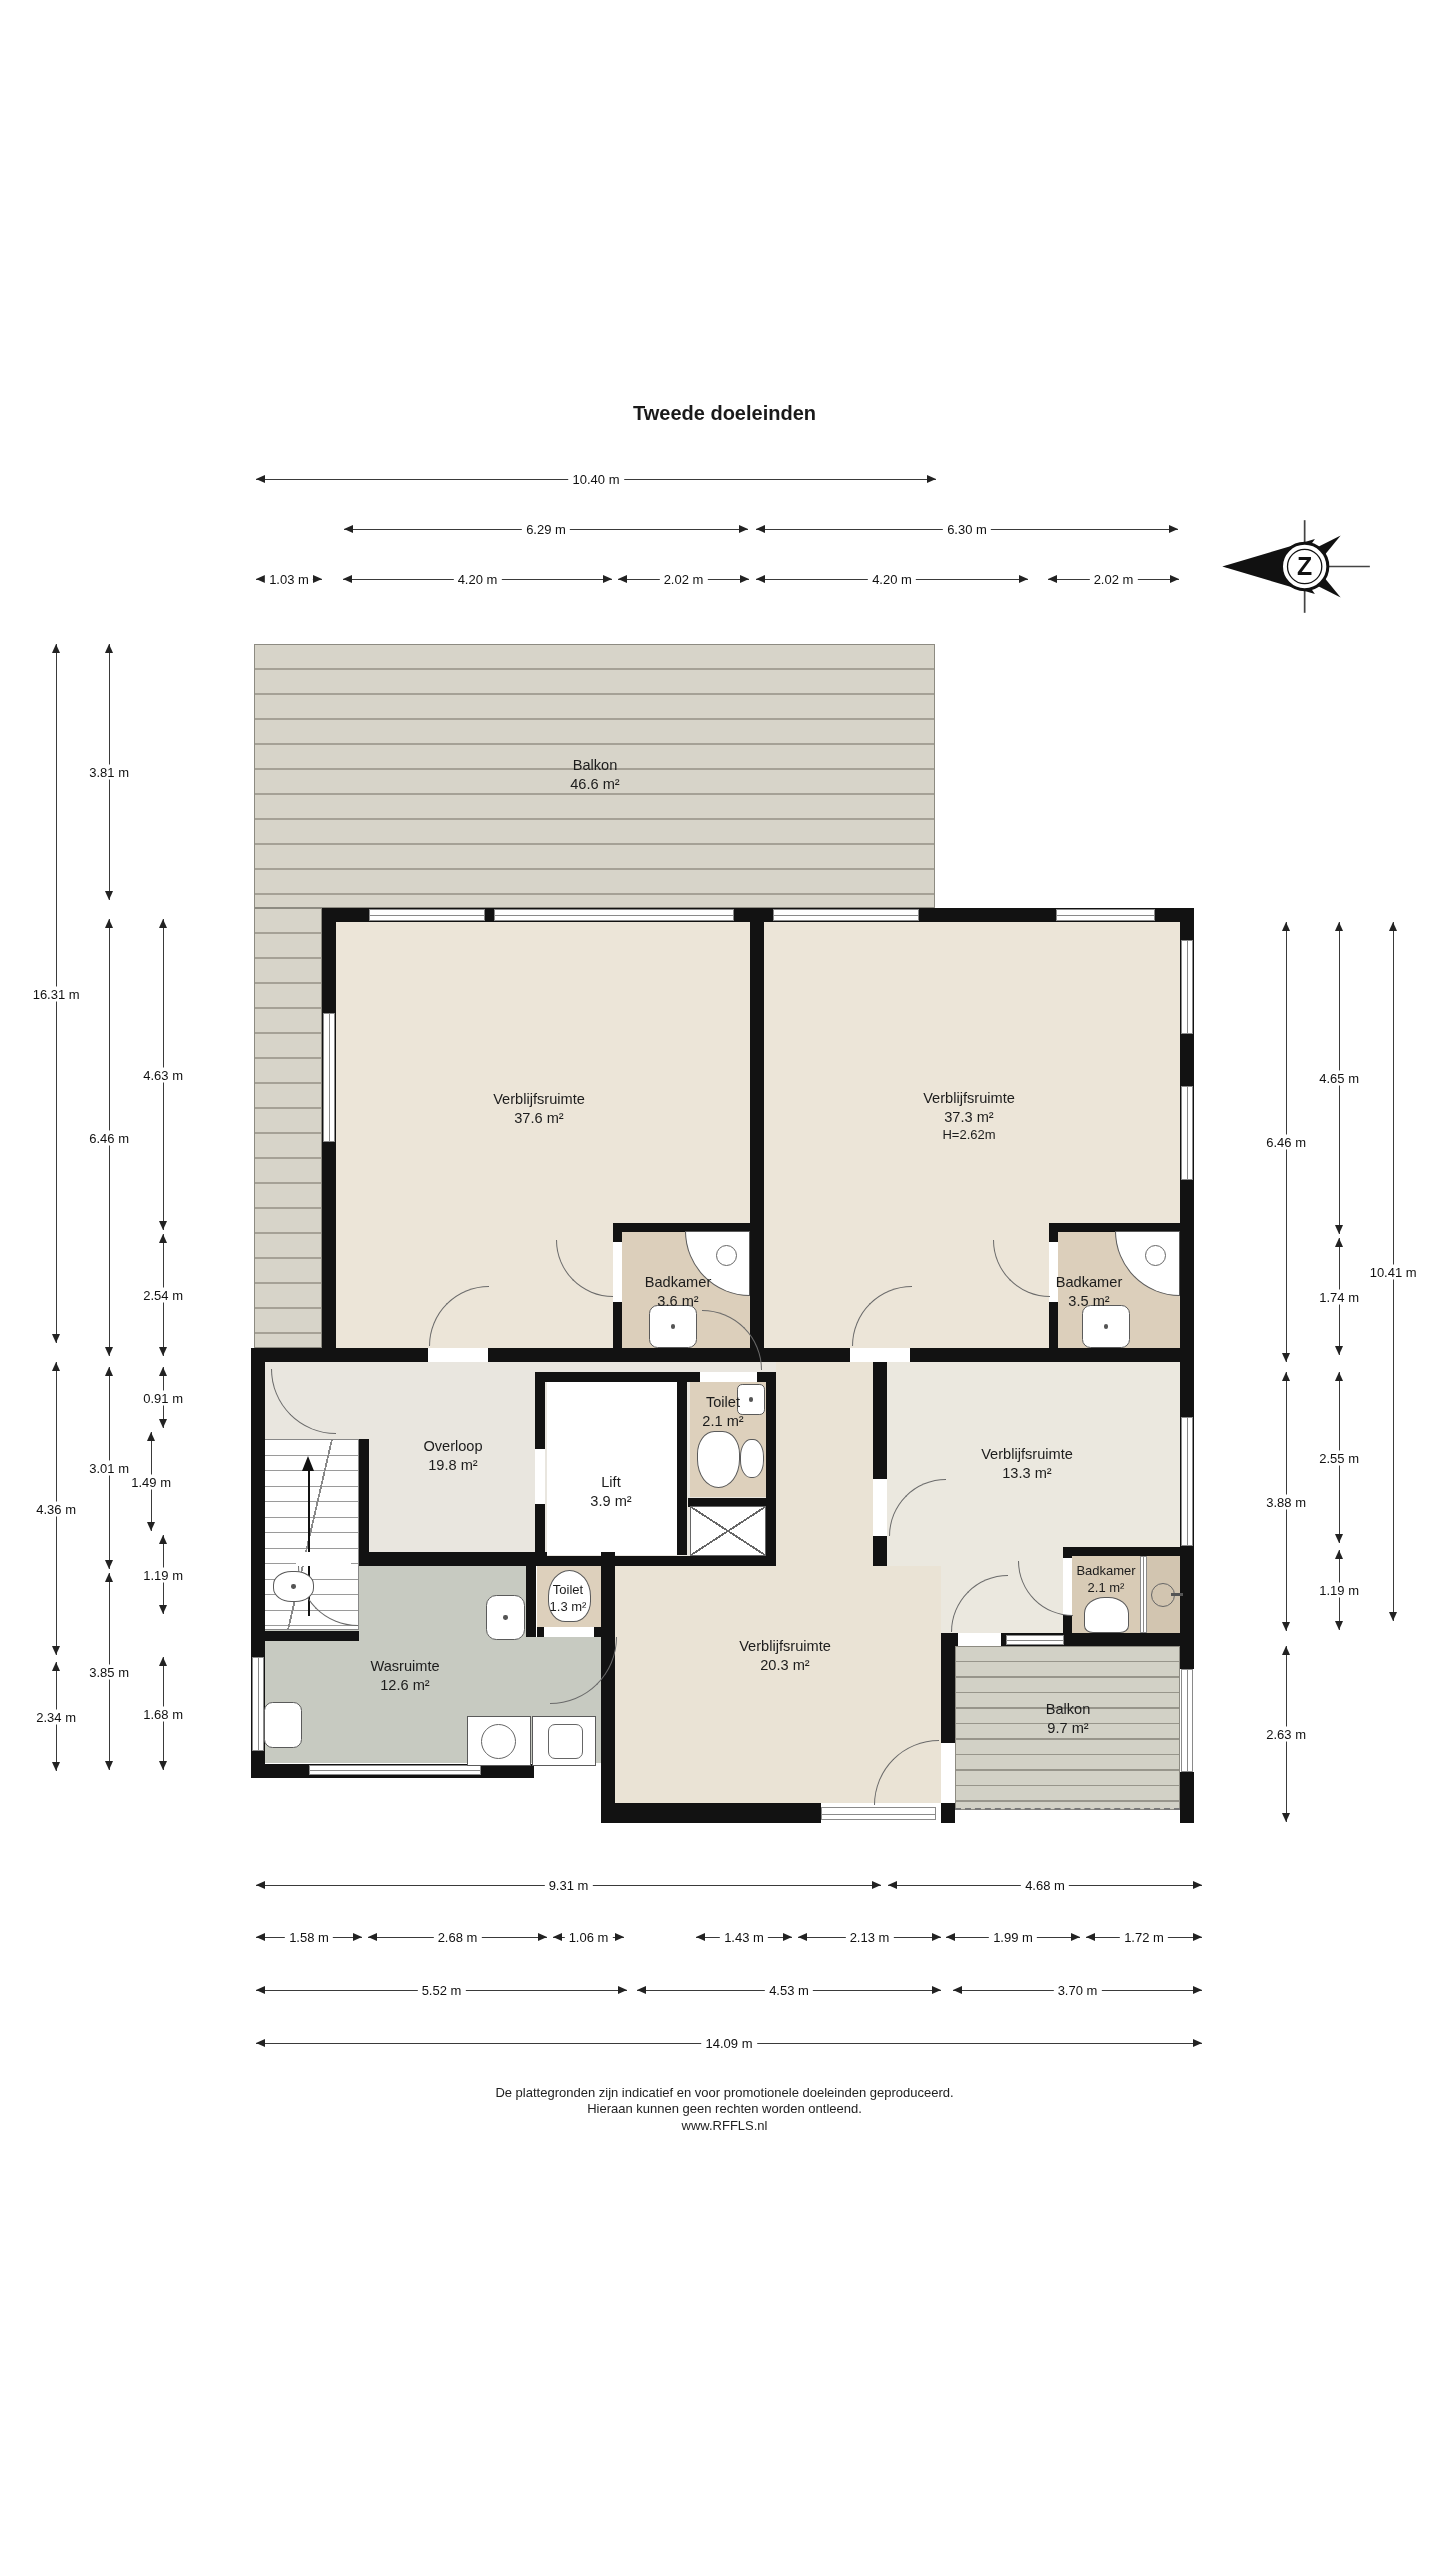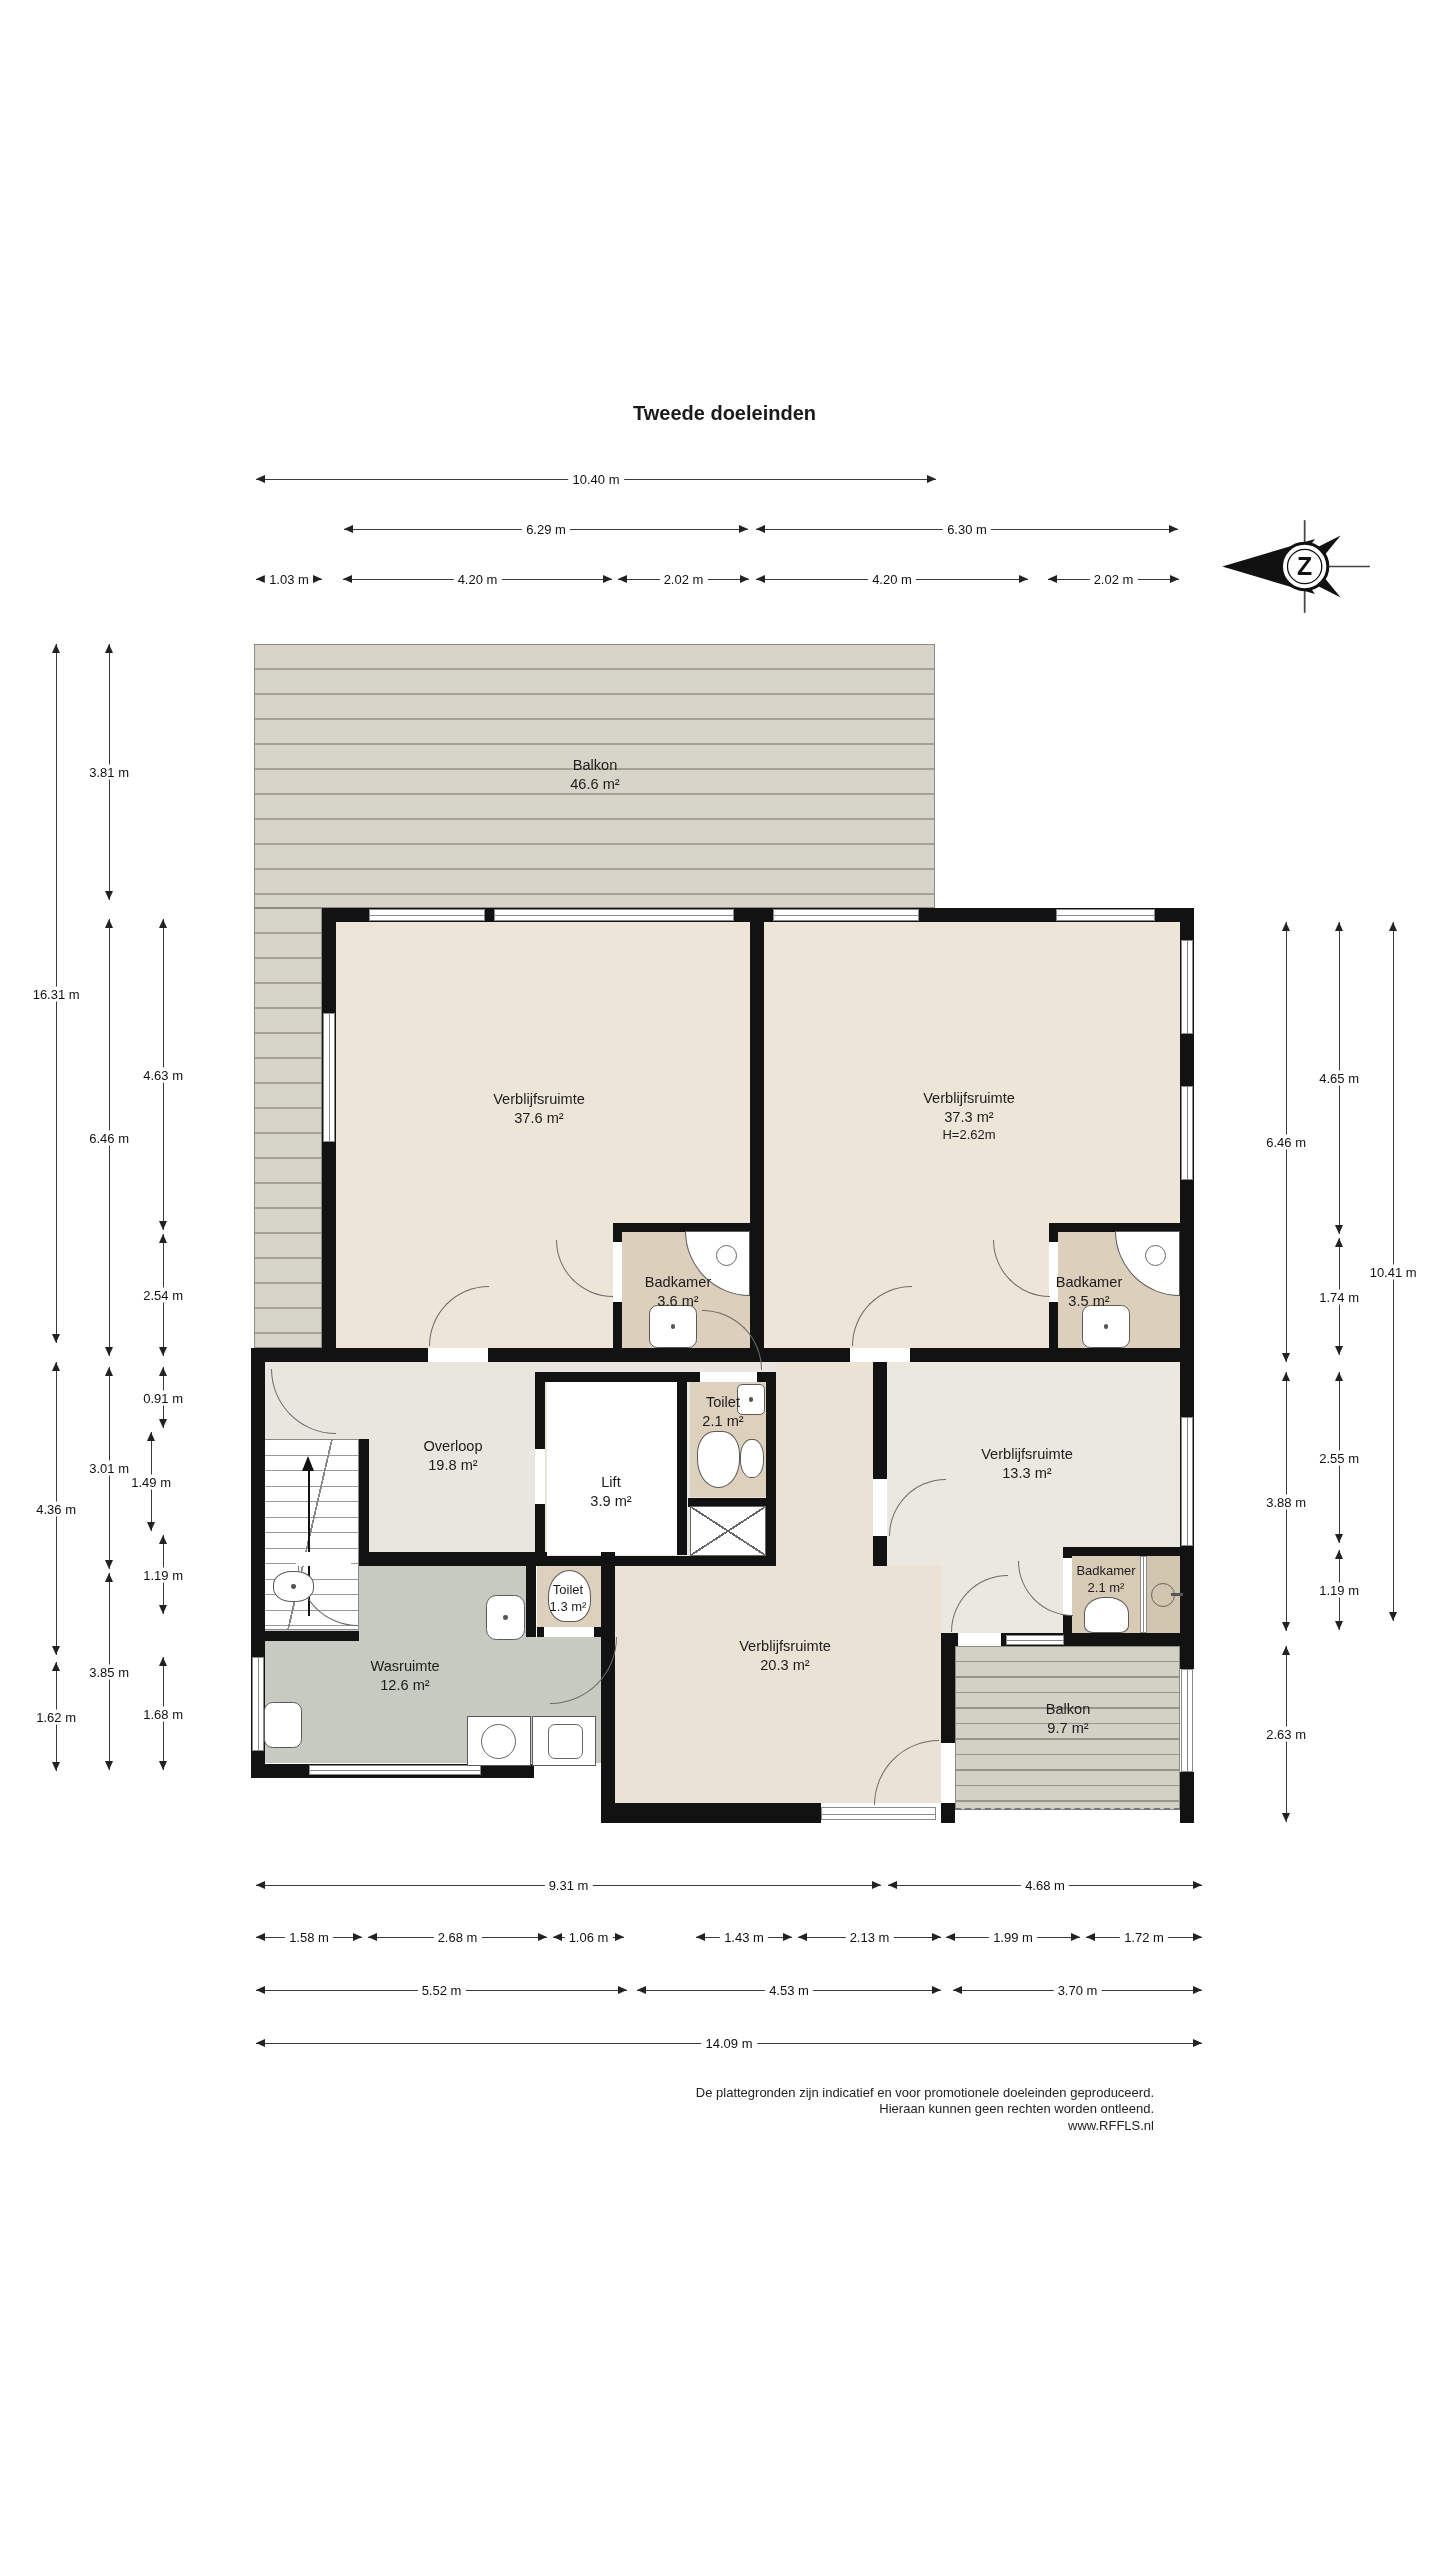--- a/index.html
+++ b/index.html
@@ -28,21 +28,21 @@
   .hdim{height:10.3px;background-image:linear-gradient(#3a3a3a,#3a3a3a);background-size:100% 1.3px;background-position:center;background-repeat:no-repeat}
   .vdim{width:10.3px;background-image:linear-gradient(#3a3a3a,#3a3a3a);background-size:1.3px 100%;background-position:center;background-repeat:no-repeat}
   .hdim::before{content:"";position:absolute;left:0;top:50%;transform:translateY(-50%);border:4.3px solid transparent;border-left:0;border-right:9.4px solid #222}
   .hdim::after{content:"";position:absolute;right:0;top:50%;transform:translateY(-50%);border:4.3px solid transparent;border-right:0;border-left:9.4px solid #222}
   .vdim::before{content:"";position:absolute;top:0;left:50%;transform:translateX(-50%);border:4.3px solid transparent;border-top:0;border-bottom:9.4px solid #222}
   .vdim::after{content:"";position:absolute;bottom:0;left:50%;transform:translateX(-50%);border:4.3px solid transparent;border-bottom:0;border-top:9.4px solid #222}
   .dlab{position:absolute;left:50%;top:50%;transform:translate(-50%,-50%);background:#fff;padding:0 4.3px;font-size:13px;white-space:nowrap;color:#111}
   .title{position:absolute;left:295px;top:402px;width:859px;text-align:center;font-weight:bold}
   .title .t1{font-size:21.5px}
   .title .t2{font-size:20px}
-  .footer{position:absolute;left:295px;top:2085px;width:859px;text-align:right;font-size:13px;line-height:16.3px;color:#222}
+  .footer{position:absolute;left:295px;top:2085px;width:859px;text-align:center;font-size:13px;line-height:16.3px;color:#222}
   .dash{position:absolute;border-top:2.6px dashed #777}
   .stairs{position:absolute;border:0.9px solid #888;box-sizing:border-box;background:
      linear-gradient(103deg,transparent calc(50% - 0.9px),#888 calc(50% - 0.9px) calc(50% + 0.9px),transparent calc(50% + 0.9px)),
      repeating-linear-gradient(180deg,#fff 0 14.6px,#9a9a9a 14.6px 15.5px)}
   .sarrow-line{position:absolute;background:#111}
   .sarrow-head{position:absolute;width:0;height:0;border-left:6.9px solid transparent;border-right:6.9px solid transparent;border-bottom:15.5px solid #111}
 </style>
 </head>
 <body>
 
@@ -281,21 +281,21 @@
       <span class="dlab">2.02 m</span>
     </div>
 
   <div class="vdim" style="left:51px;top:644px;height:699px">
       <span class="dlab">16.31 m</span>
     </div>
   <div class="vdim" style="left:51px;top:1362px;height:293px">
       <span class="dlab">4.36 m</span>
     </div>
   <div class="vdim" style="left:51px;top:1662px;height:109px">
-      <span class="dlab">1.62 m</span>
+      <span class="dlab">2.34 m</span>
     </div>
   <div class="vdim" style="left:104px;top:644px;height:256px">
       <span class="dlab">3.81 m</span>
     </div>
   <div class="vdim" style="left:104px;top:919px;height:437px">
       <span class="dlab">6.46 m</span>
     </div>
   <div class="vdim" style="left:104px;top:1367px;height:202px">
       <span class="dlab">3.01 m</span>
     </div>

